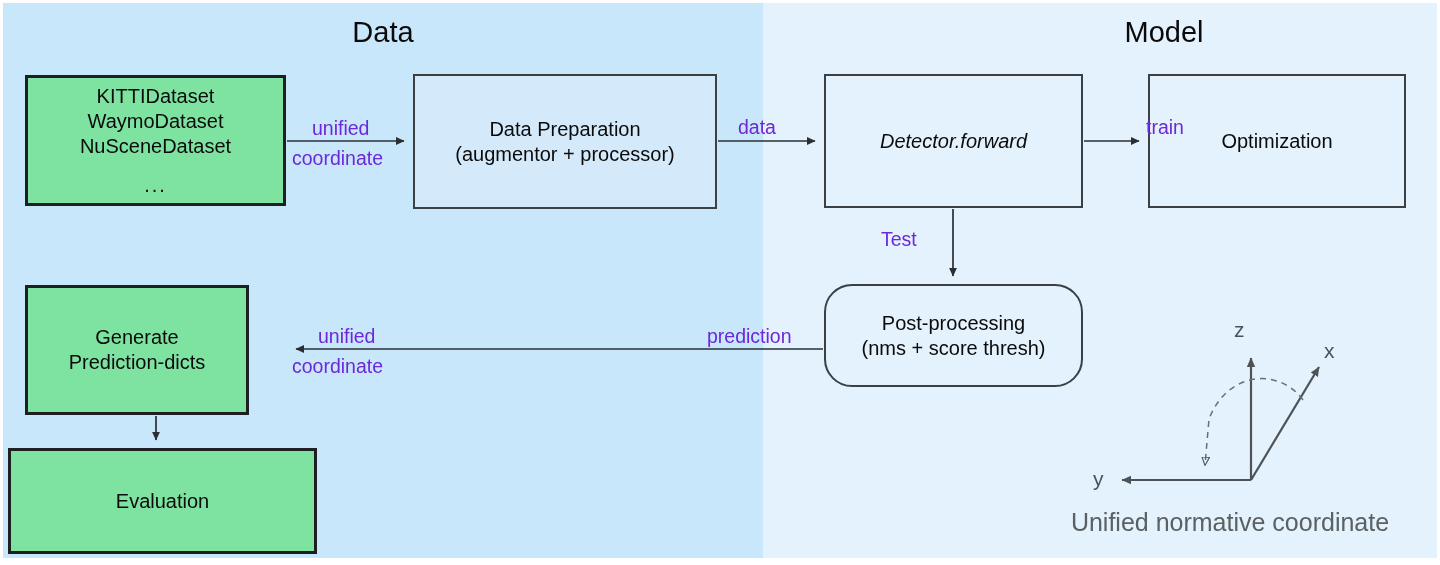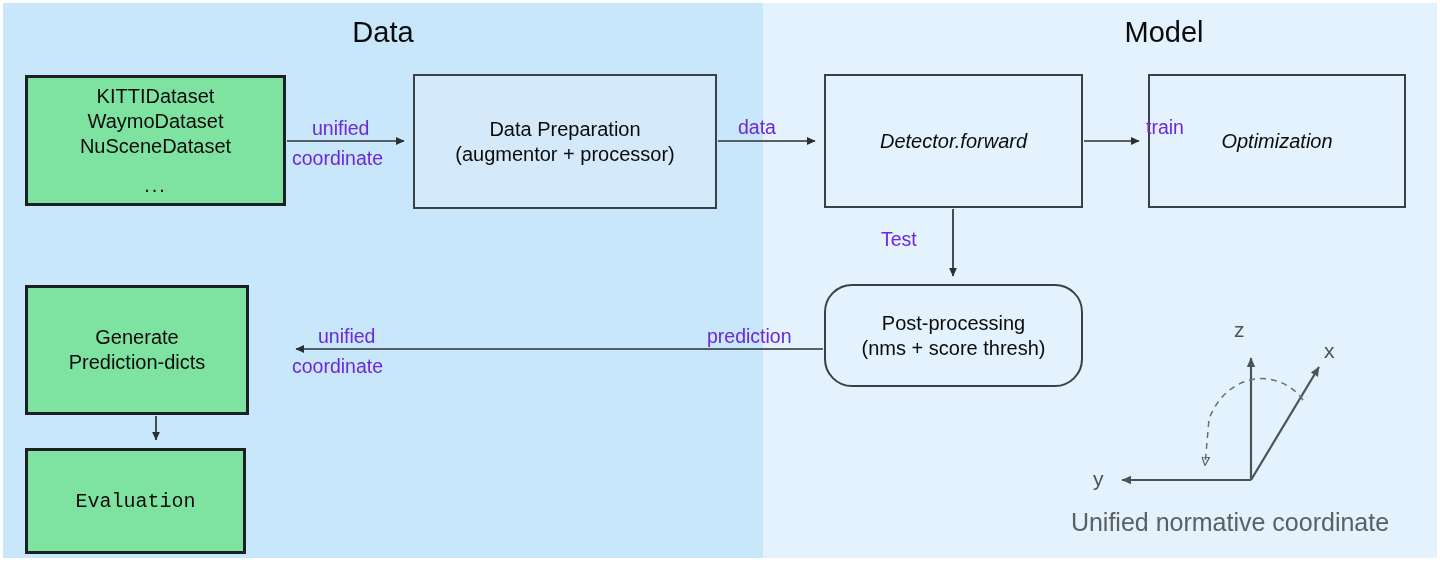--- a/index.html
+++ b/index.html
@@ -64,24 +64,24 @@
     border: 2px solid #3b4044;
   }
   .node-blueB {
     background: #e3f2fc;
     border: 2px solid #3b4044;
   }
 
   #node-datasets { left: 25px;  top: 75px;  width: 261px; height: 131px; }
   #node-dataprep { left: 413px; top: 74px;  width: 304px; height: 135px; }
   #node-detector { left: 824px; top: 74px;  width: 259px; height: 134px; font-style: italic; }
-  #node-optim    { left: 1148px;top: 74px;  width: 258px; height: 134px; font-style: italic; }
+  #node-optim    { left: 1148px;top: 74px;  width: 258px; height: 134px; }
   #node-postproc { left: 824px; top: 284px; width: 259px; height: 103px; border-radius: 28px; }
   #node-gendicts { left: 25px;  top: 285px; width: 224px; height: 130px; }
-  #node-eval     { left: 25px;  top: 448px; width: 221px; height: 106px; font-family: Liberation Mono, monospace; }
+  #node-eval     { left: 8px;  top: 448px; width: 309px; height: 106px; }
 
   #node-datasets .ellipsis { margin-top: 14px; letter-spacing: 2px; }
 
   .edge-label {
     position: absolute;
     font-size: 19.5px;
     line-height: 22px;
     color: #6d28d9;
     white-space: nowrap;
   }

